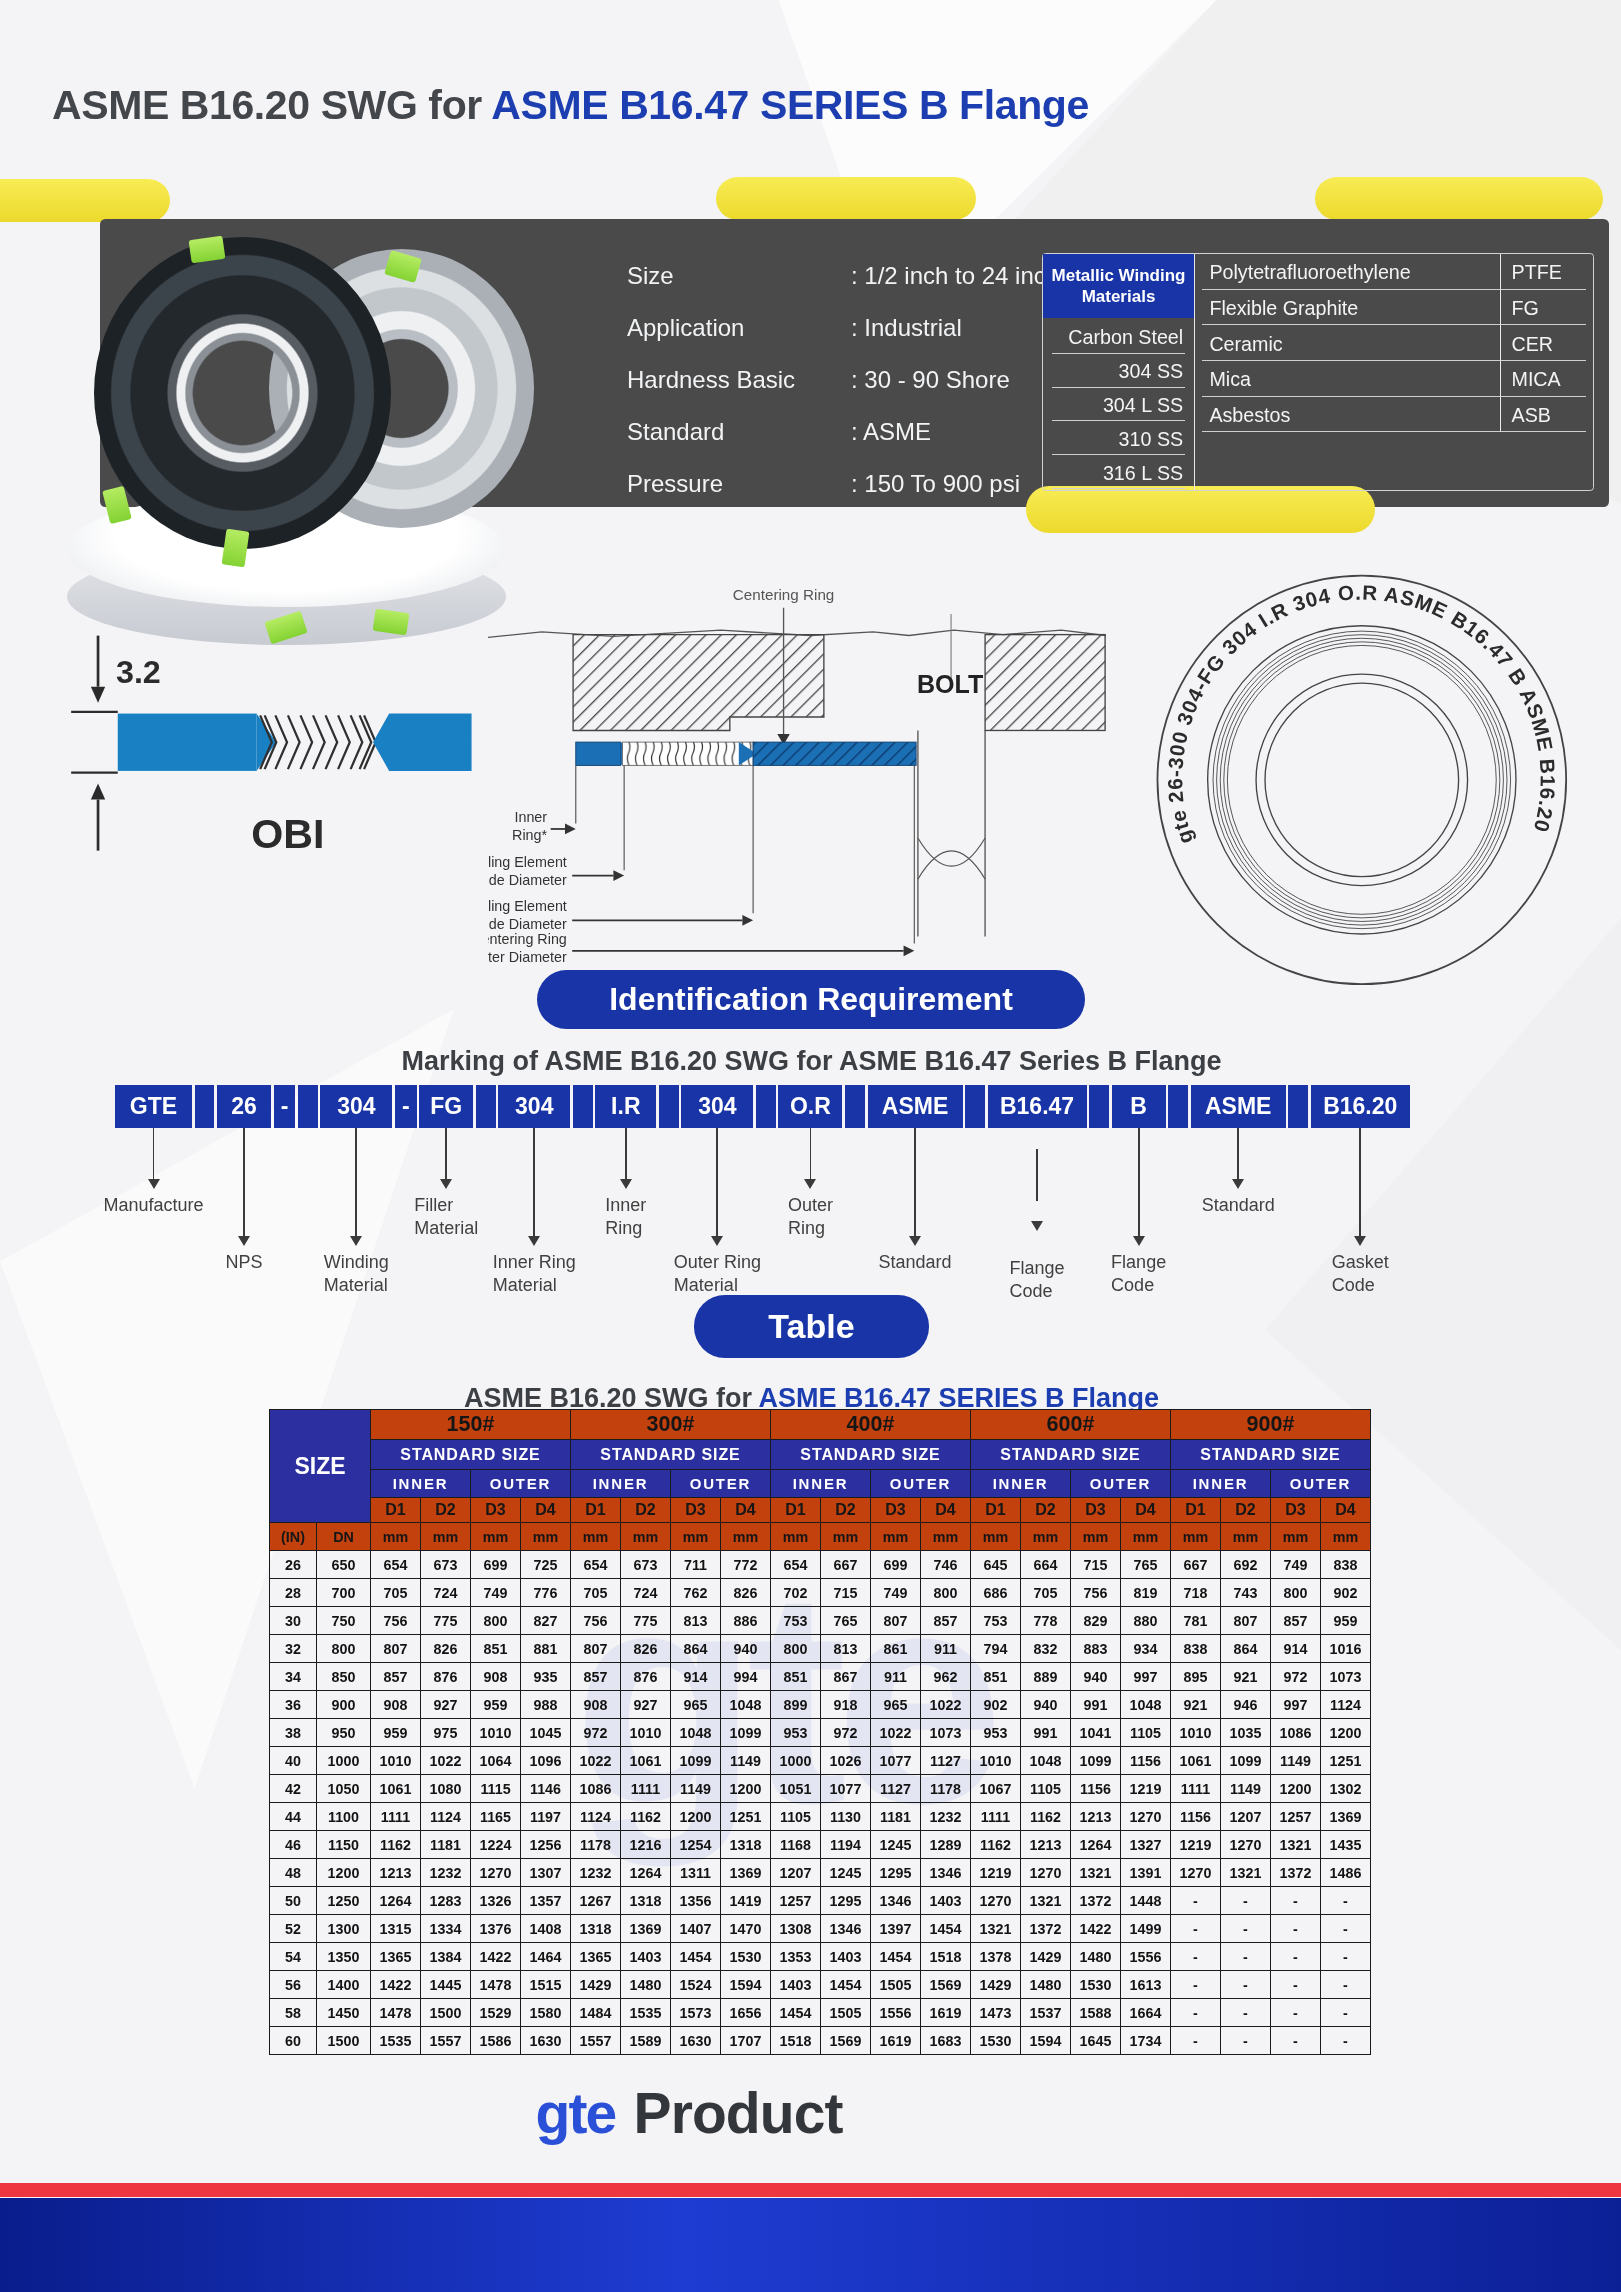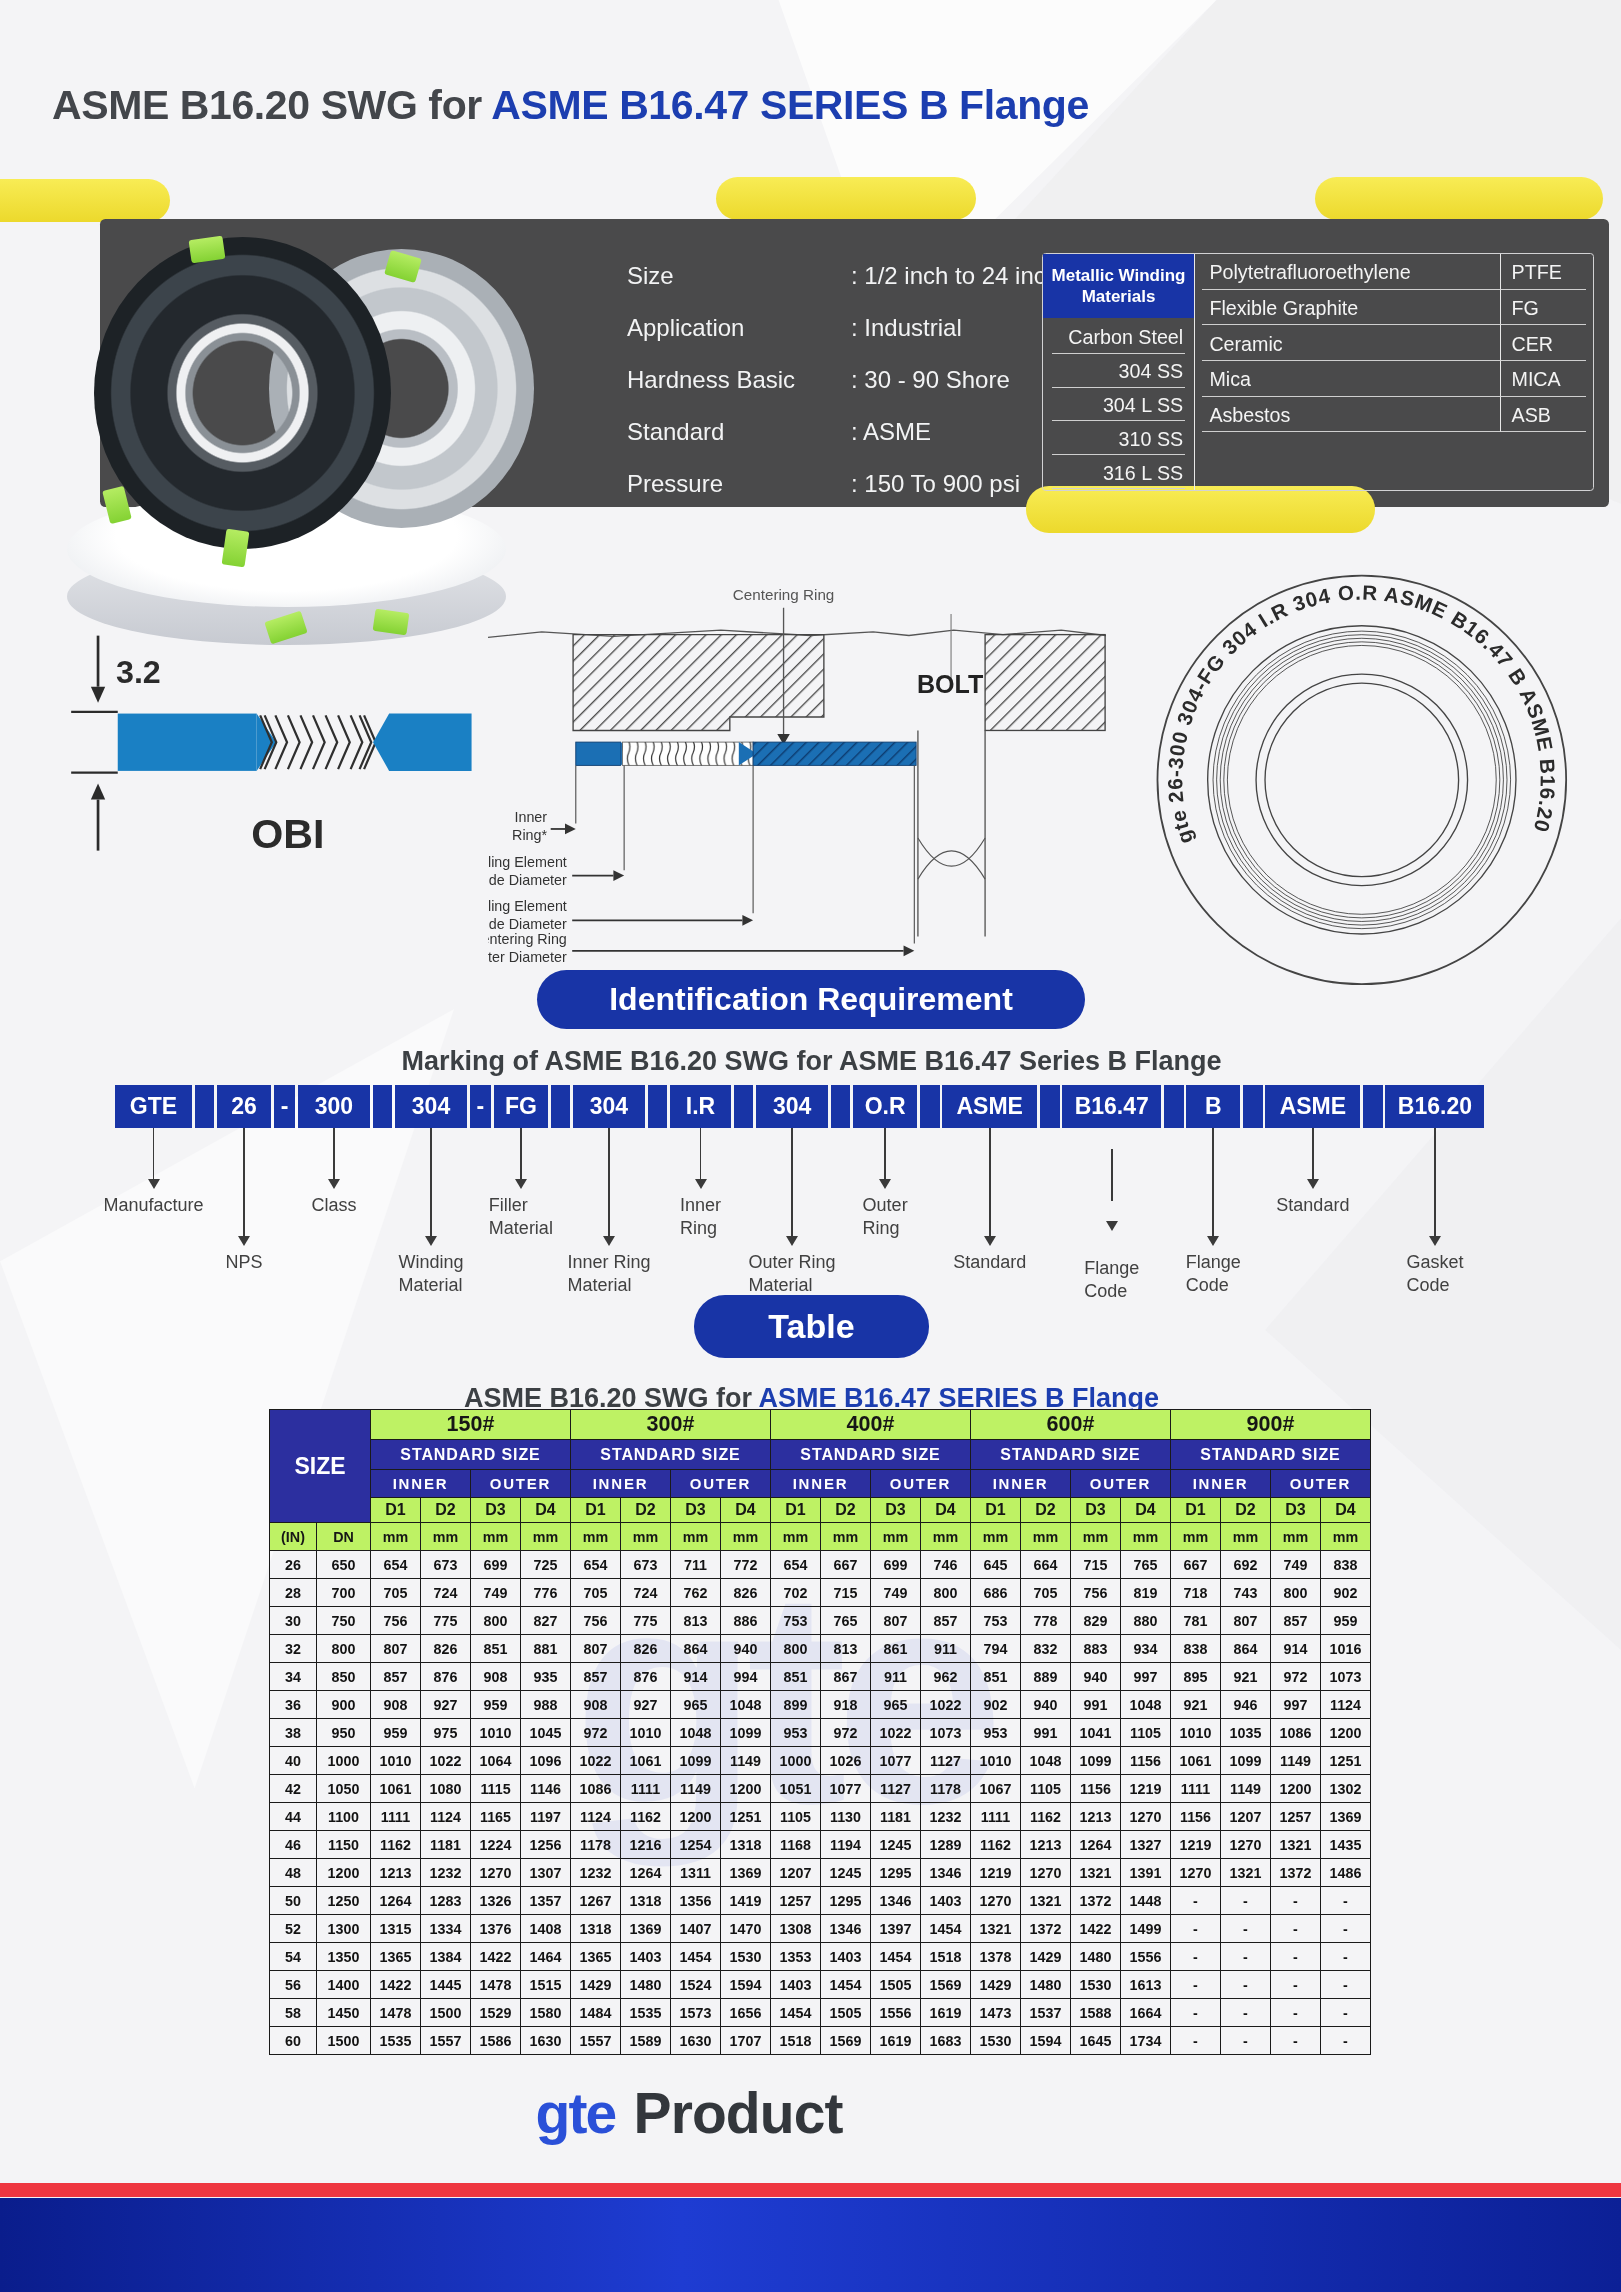--- a/index.html
+++ b/index.html
@@ -78,21 +78,21 @@
      display:flex;align-items:center;justify-content:center;box-sizing:border-box;}
   .mk-shaft{width:1.8px;background:#3a3a3a;}
   .mk-head{width:0;height:0;border-left:6.3px solid transparent;border-right:6.3px solid transparent;border-top:10.7px solid #3a3a3a;margin-top:-0.9px;}
   .mk-label{margin-top:4.5px;font-size:18px;line-height:23px;color:#414141;text-align:left;white-space:pre-line;width:max-content;}
 
   
   .table-pill{left:694px;top:1295px;width:235px;height:63px;font-size:34px;border-radius:31px;}
   .watermark{position:absolute;left:573px;top:1522px;font-size:304px;font-weight:bold;color:#2a3fd0;opacity:.08;letter-spacing:-12.5px;}
   table.data{position:absolute;left:269px;top:1409px;border-collapse:collapse;table-layout:fixed;}
   table.data th,table.data td{border:1.8px solid #1a1a1a;text-align:center;vertical-align:middle;padding:0;}
-  .cell-yellow{background:#bef264;color:#161616;margin-top:12px;}
+  .cell-yellow{background:#c2410c;color:#161616;margin-top:12px;}
   .cell-blue{background:#2c2f9f;color:#ffffff;}
   .th-class{height:29px;font-size:21.5px;font-weight:bold;}
   .th-ss{height:29px;font-size:16px;font-weight:bold;letter-spacing:0.9px;}
   .th-io{height:27px;font-size:15px;font-weight:bold;letter-spacing:1.8px;}
   .th-d{height:24px;font-size:16px;font-weight:bold;}
   .th-mm{height:27px;font-size:14.3px;font-weight:bold;}
   .th-size{font-size:23px;font-weight:bold;}
   td.num{height:27px;font-size:14.3px;font-weight:bold;color:#131313;background:transparent;}
 
   
@@ -310,26 +310,20 @@
       </div>
       <div class="mk-col" style="flex: 0 0 54px; width: 54px;">
         <div class="mk-box">26</div>
         <div class="mk-shaft" style="height: 109px;"></div>
         <div class="mk-head"></div>
         <div class="mk-label">NPS</div>
       </div>
       <div class="mk-col" style="flex: 0 0 21.5px; width: 21.5px;">
         <div class="mk-box">-</div>
       </div>
-      <div class="mk-col" style="flex: 0 0 72px; width: 72px;">
-        <div class="mk-box">300</div>
-        <div class="mk-shaft" style="height: 52px;"></div>
-        <div class="mk-head"></div>
-        <div class="mk-label">Class</div>
-      </div>
       <div class="mk-col" style="flex: 0 0 19.7px; width: 19.7px;">
         <div class="mk-box"></div>
       </div>
       <div class="mk-col" style="flex: 0 0 72px; width: 72px;">
         <div class="mk-box">304</div>
         <div class="mk-shaft" style="height: 109px;"></div>
         <div class="mk-head"></div>
         <div class="mk-label">Winding
 Material</div>
       </div>

